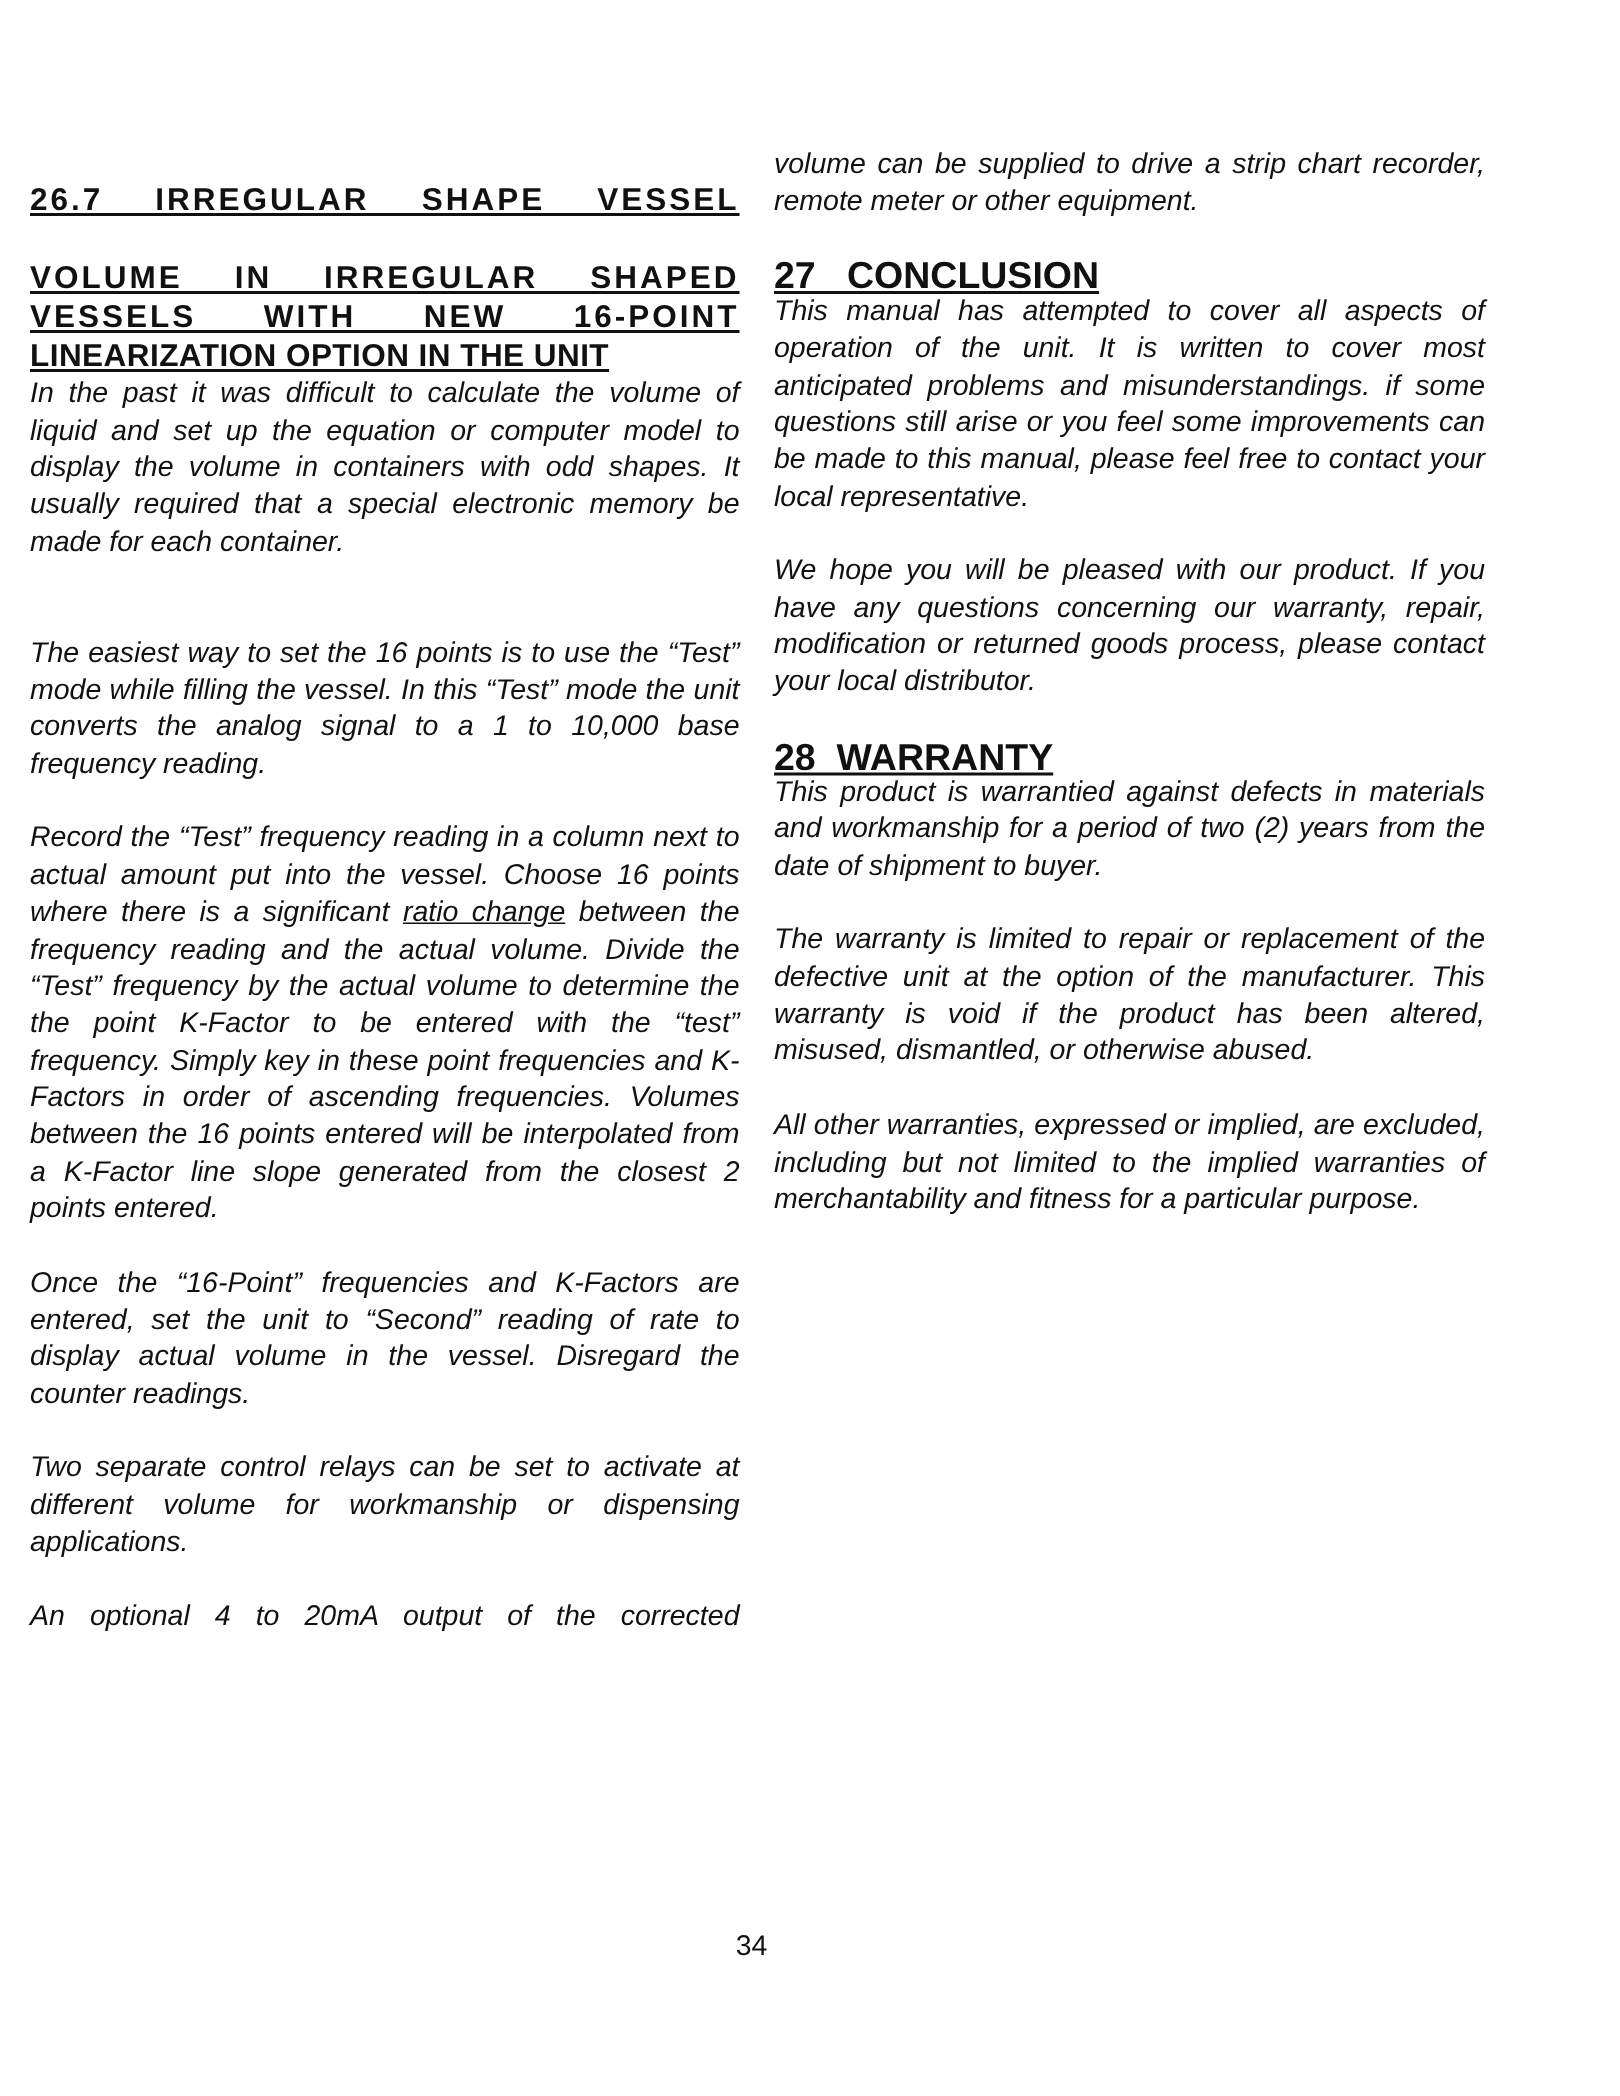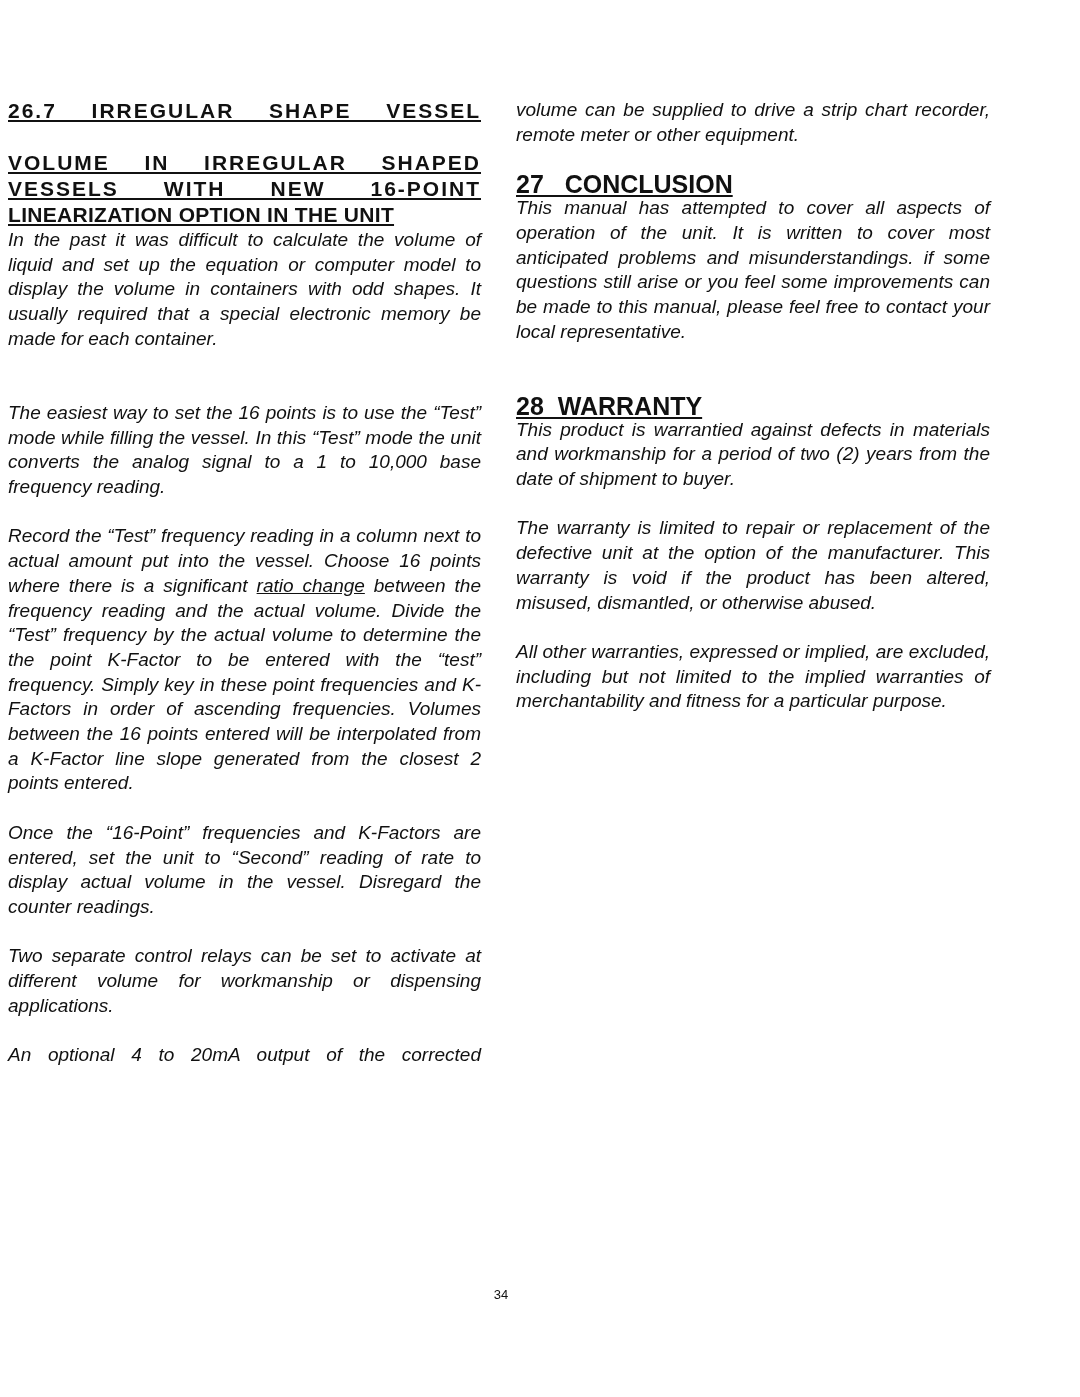--- a/index.html
+++ b/index.html
@@ -1,39 +1,39 @@
 <!DOCTYPE html>
 <html><head>
 <meta charset="utf-8">
 <style>
   html, body { margin: 0; padding: 0; background: #ffffff; }
   body {
     width: 1080px; height: 1397px; position: relative; overflow: hidden;
     font-family: "Liberation Sans", sans-serif; color: #111111;
   }
   .col { position: absolute; top: 98px; }
-  .col-left { left: 8px; width: 473px; }
+  .col-left { left: 20px; width: 473px; margin-top: 23px; }
   .col-right { left: 516px; width: 474px; }
   .heading-block {
     font-weight: bold; font-size: 21px; line-height: 26px; text-decoration: underline;
     text-align: justify; text-align-last: justify; letter-spacing: 2px; margin: 0;
   }
   .heading-block .last { text-align-last: left; letter-spacing: 0.3px; display: block; }
   .sec-heading {
     font-weight: bold; font-size: 25px; line-height: 24px; text-decoration: underline; margin: 0;
     white-space: pre;
   }
   p {
     margin: 0; font-size: 19px; line-height: 24.7px; text-align: justify; font-style: italic;
   }
   .gap { height: 24.7px; }
   .u { text-decoration: underline; }
   .page-number {
     position: absolute; top: 1287px; left: 0; width: 1002px; text-align: center;
-    font-size: 13px;
+    font-size: 19px;
   }
 </style>
 </head>
 <body>
 
 <div class="col col-left">
   <h2 class="heading-block">
     <span>26.7 IRREGULAR SHAPE VESSEL</span><br>
     <br>
     <span>VOLUME IN IRREGULAR SHAPED</span><br>
@@ -53,20 +53,21 @@
   <div class="gap"></div>
   <p style="text-align-last: justify;">An optional 4 to 20mA output of the corrected</p>
 </div>
 
 <div class="col col-right">
   <p>volume can be supplied to drive a strip chart recorder, remote meter or other equipment.</p>
   <div class="gap"></div>
   <h3 class="sec-heading">27   CONCLUSION</h3>
   <p>This manual has attempted to cover all aspects of operation of the unit. It is written to cover most anticipated problems and misunderstandings. if some questions still arise or you feel some improvements can be made to this manual, please feel free to contact your local representative.</p>
   <div class="gap"></div>
+  <p>We hope you will be pleased with our product. If you have any questions concerning our warranty, repair, modification or returned goods process, please contact your local distributor.</p>
   <div class="gap"></div>
   <h3 class="sec-heading">28  WARRANTY</h3>
   <p>This product is warrantied against defects in materials and workmanship for a period of two (2) years from the date of shipment to buyer.</p>
   <div class="gap"></div>
   <p>The warranty is limited to repair or replacement of the defective unit at the option of the manufacturer. This warranty is void if the product has been altered, misused, dismantled, or otherwise abused.</p>
   <div class="gap"></div>
   <p>All other warranties, expressed or implied, are excluded, including but not limited to the implied warranties of merchantability and fitness for a particular purpose.</p>
 </div>
 
 <div class="page-number">34</div>

